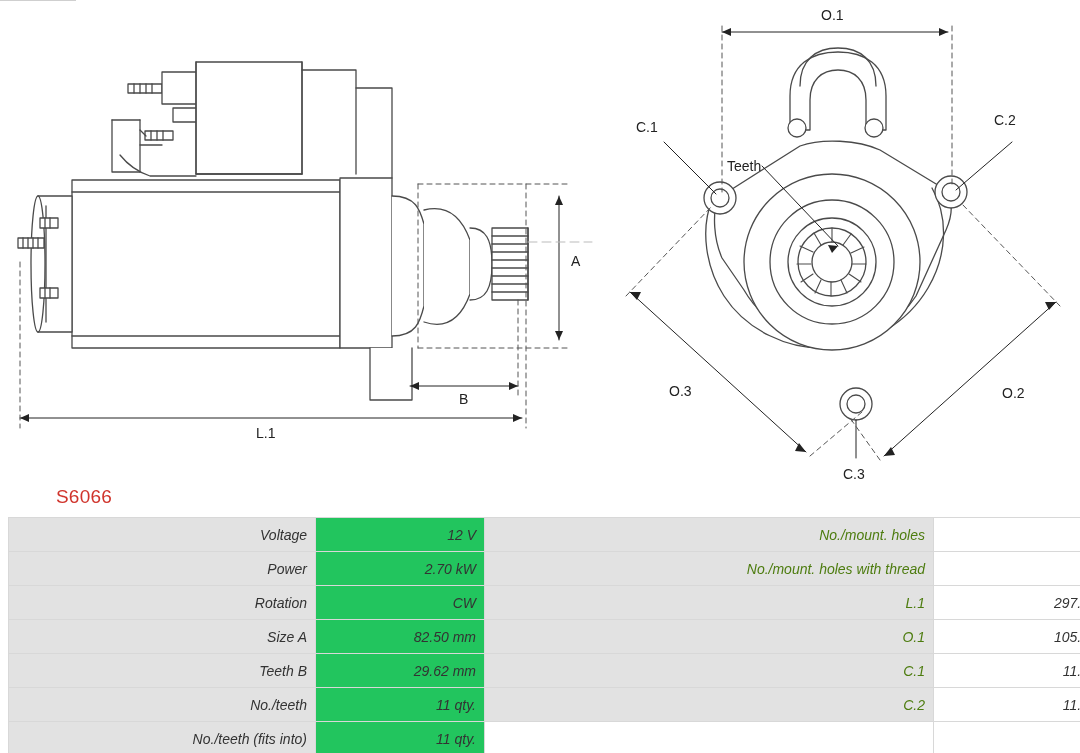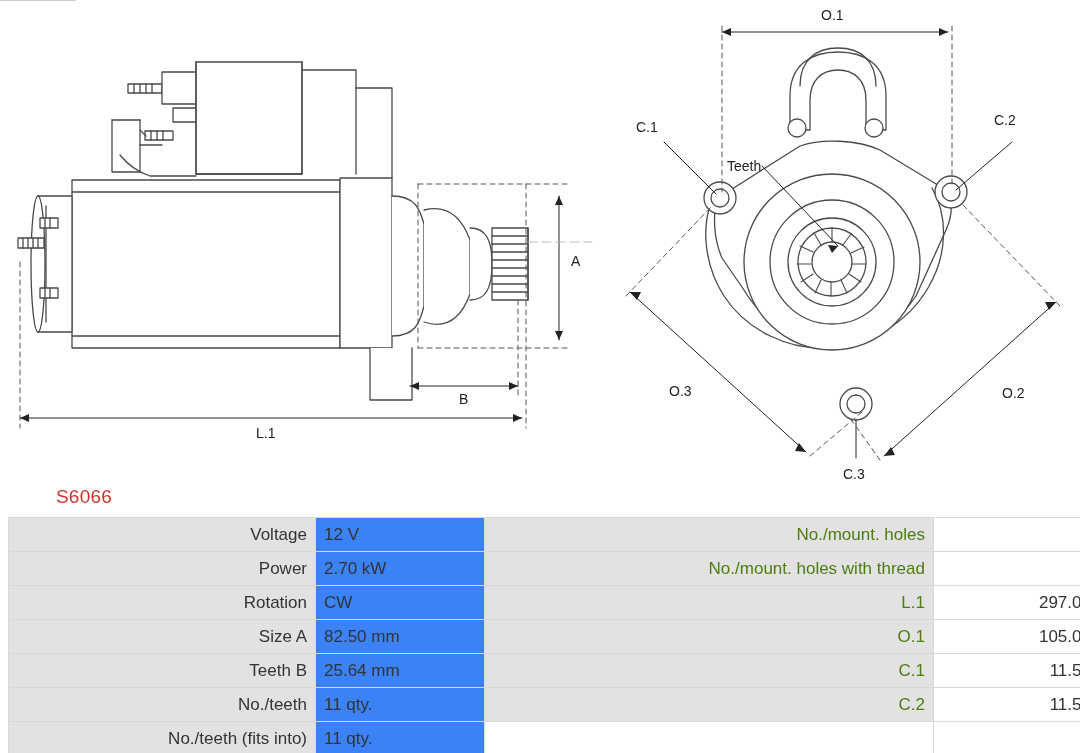--- a/index.html
+++ b/index.html
@@ -51,32 +51,34 @@
     width: 1064px;
   }
   table.specs {
     border-collapse: collapse;
     width: 1064px;
     table-layout: fixed;
   }
   table.specs td {
     border: 1px solid #d8d8d8;
     height: 33px;
-    font-size: 17px;
+    font-size: 14px;
     padding: 0 8px;
     vertical-align: middle;
+    font-style: italic;
   }
   td.lbl {
     background: #e2e2e2;
     text-align: right;
     color: #333333;
     width: 290px;
   }
   td.val {
-    background: #3b82f6;
+    background: #22c55e;
+    text-align: right;
     color: #333333;
     width: 152px;
   }
   td.lbl2 {
     background: #e2e2e2;
     text-align: right;
     color: #4d7c0f;
     width: 432px;
   }
   td.val2 {
@@ -329,21 +331,21 @@
           <td class="val2">297.00 mm</td>
         </tr>
         <tr>
           <td class="lbl">Size A</td>
           <td class="val">82.50 mm</td>
           <td class="lbl2">O.1</td>
           <td class="val2">105.00 mm</td>
         </tr>
         <tr>
           <td class="lbl">Teeth B</td>
-          <td class="val">25.64 mm</td>
+          <td class="val">29.62 mm</td>
           <td class="lbl2">C.1</td>
           <td class="val2">11.50 mm</td>
         </tr>
         <tr>
           <td class="lbl">No./teeth</td>
           <td class="val">11 qty.</td>
           <td class="lbl2">C.2</td>
           <td class="val2">11.50 mm</td>
         </tr>
         <tr>

